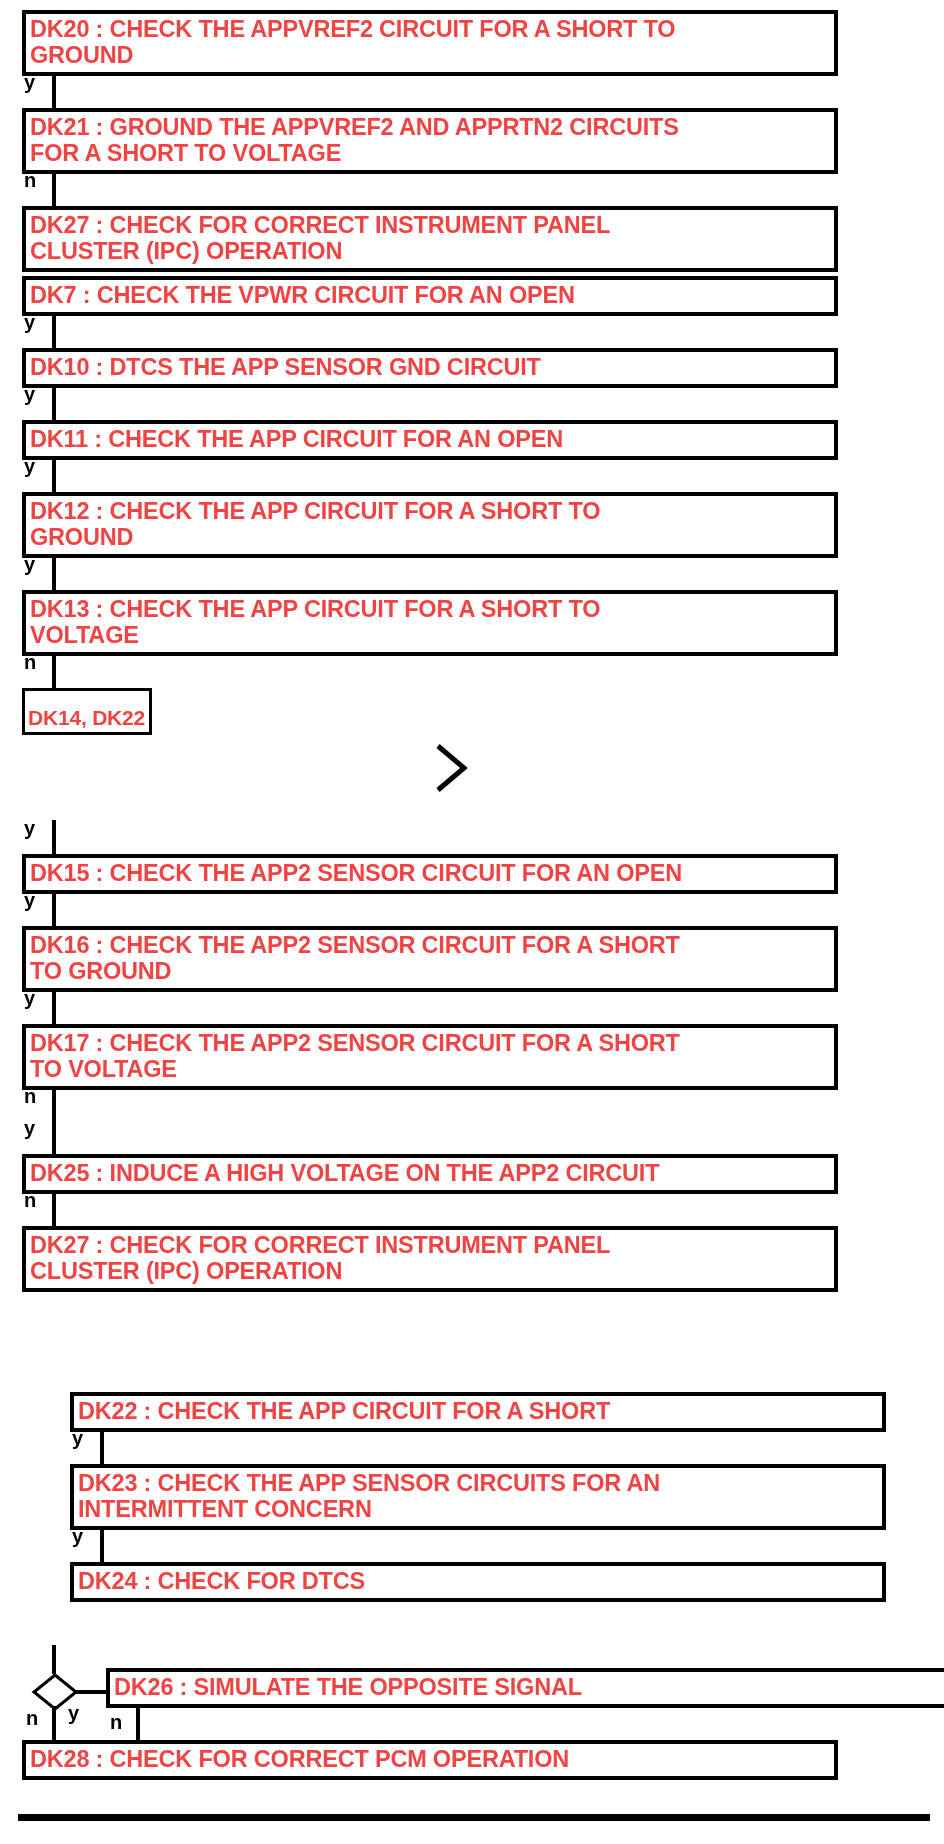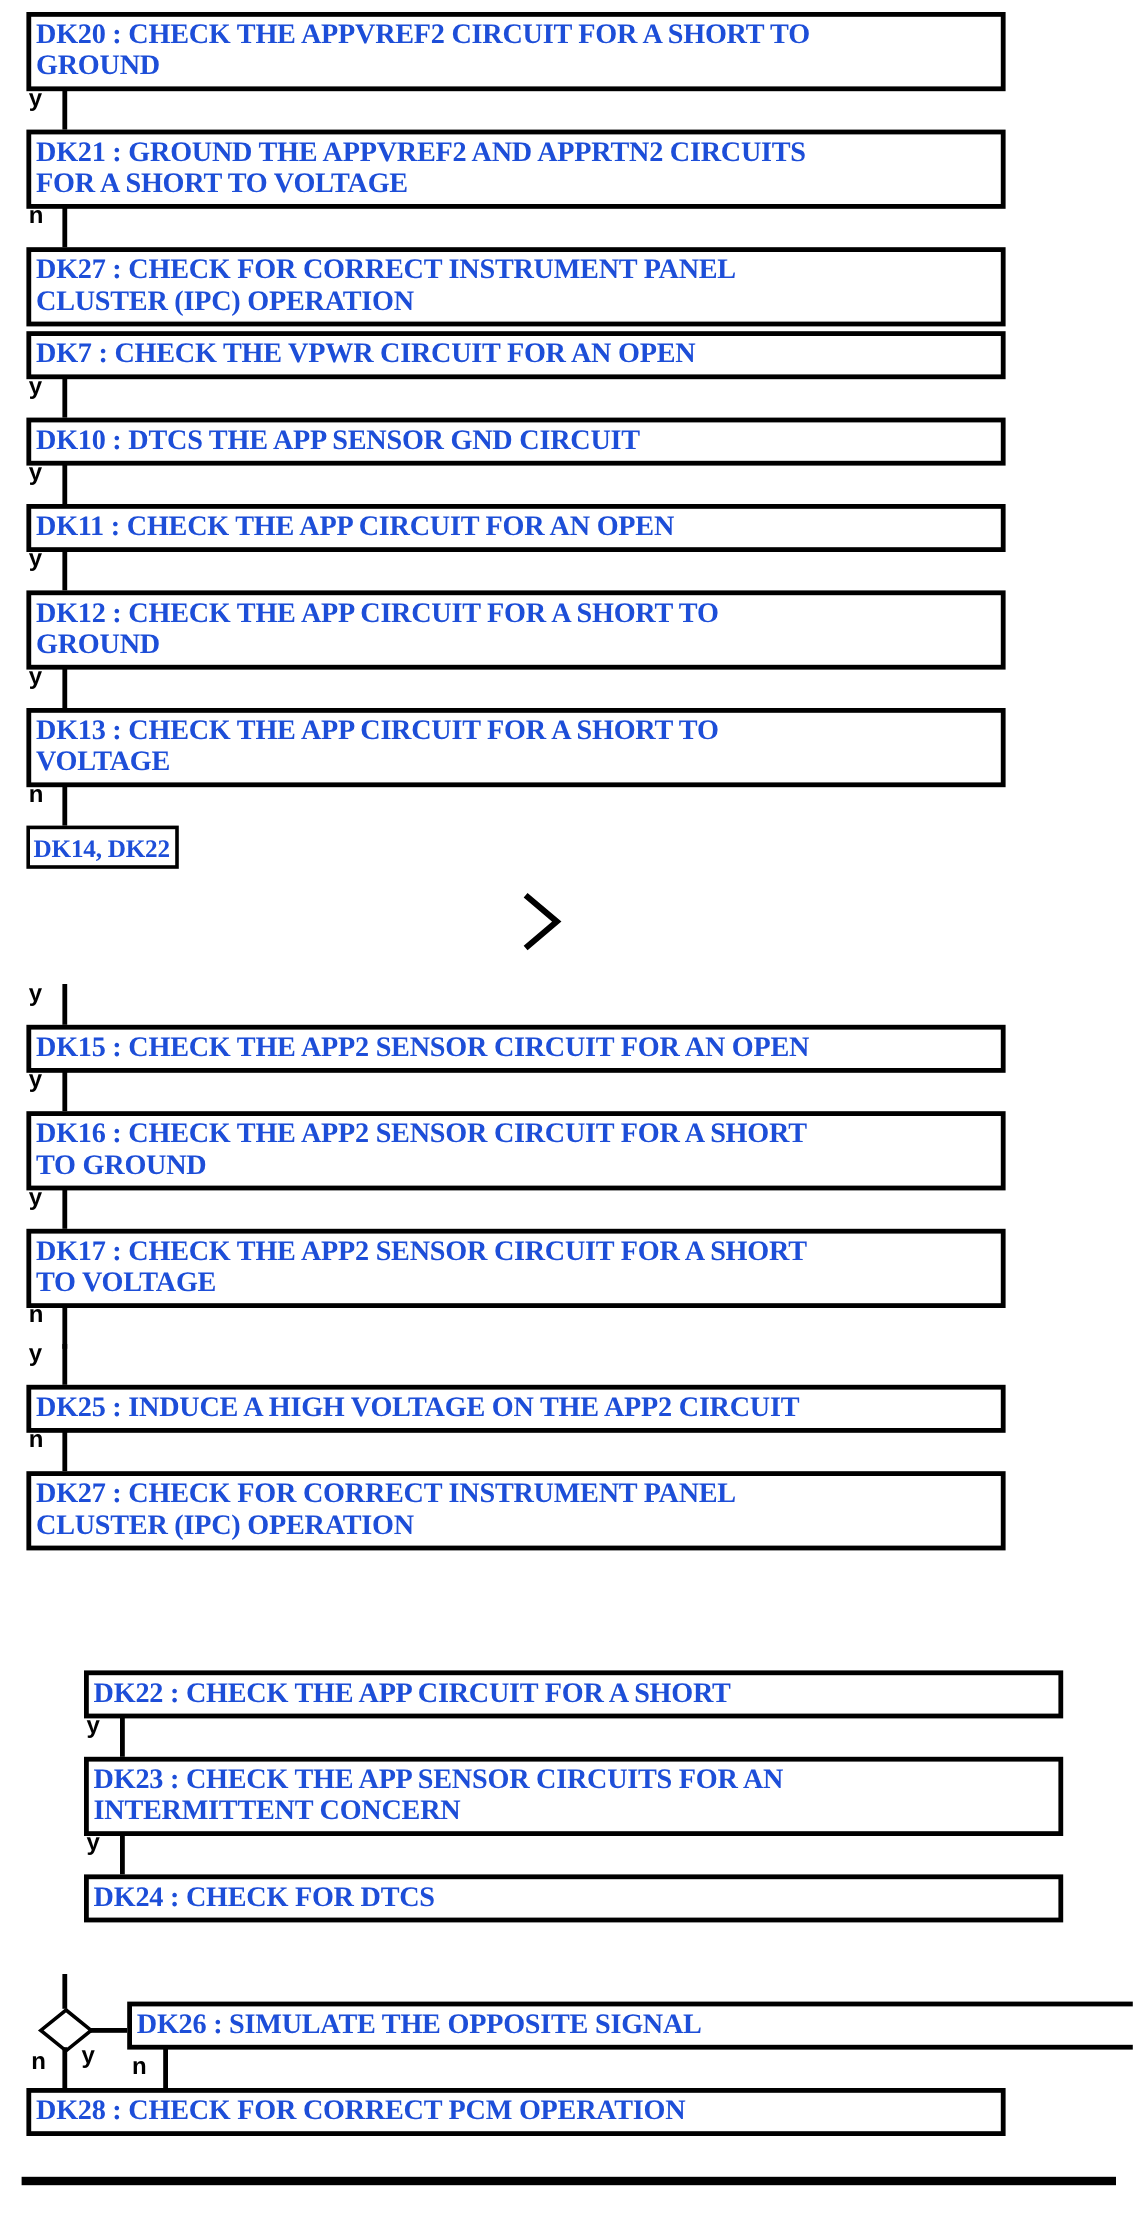--- a/index.html
+++ b/index.html
@@ -30,27 +30,27 @@
   
   .node {
     position: relative;
     box-sizing: border-box;
     width: 816px;
     border: 4px solid #000000;
     background: #ffffff;
     padding: 2px 0 4px 4px;
   }
   .node-text {
-    font-family: Liberation Serif, serif;
+    font-family: Liberation Sans, sans-serif;
     font-size: 23.5px;
     font-weight: bold;
     line-height: 26px;
     letter-spacing: -0.2px;
     white-space: pre-line;
-    color: #1d4ed8;
+    color: #ef4444;
   }
   .node.wide { width: 898px; }
 
   
   .link {
     position: relative;
     height: 32px;
     width: 816px;
   }
   .link .stem {
@@ -72,21 +72,21 @@
     color: #000000;
   }
 
   
   .refnode {
     position: relative;
     box-sizing: border-box;
     display: inline-block;
     border: 3px solid #000000;
     background: #ffffff;
-    padding: 4px 4px 2px 3px;
+    padding: 15px 4px 2px 3px;
   }
   .refnode .node-text { font-size: 21px; line-height: 24px; }
 
   
   .chevron {
     position: absolute;
     line-height: 0;
   }
 
   

